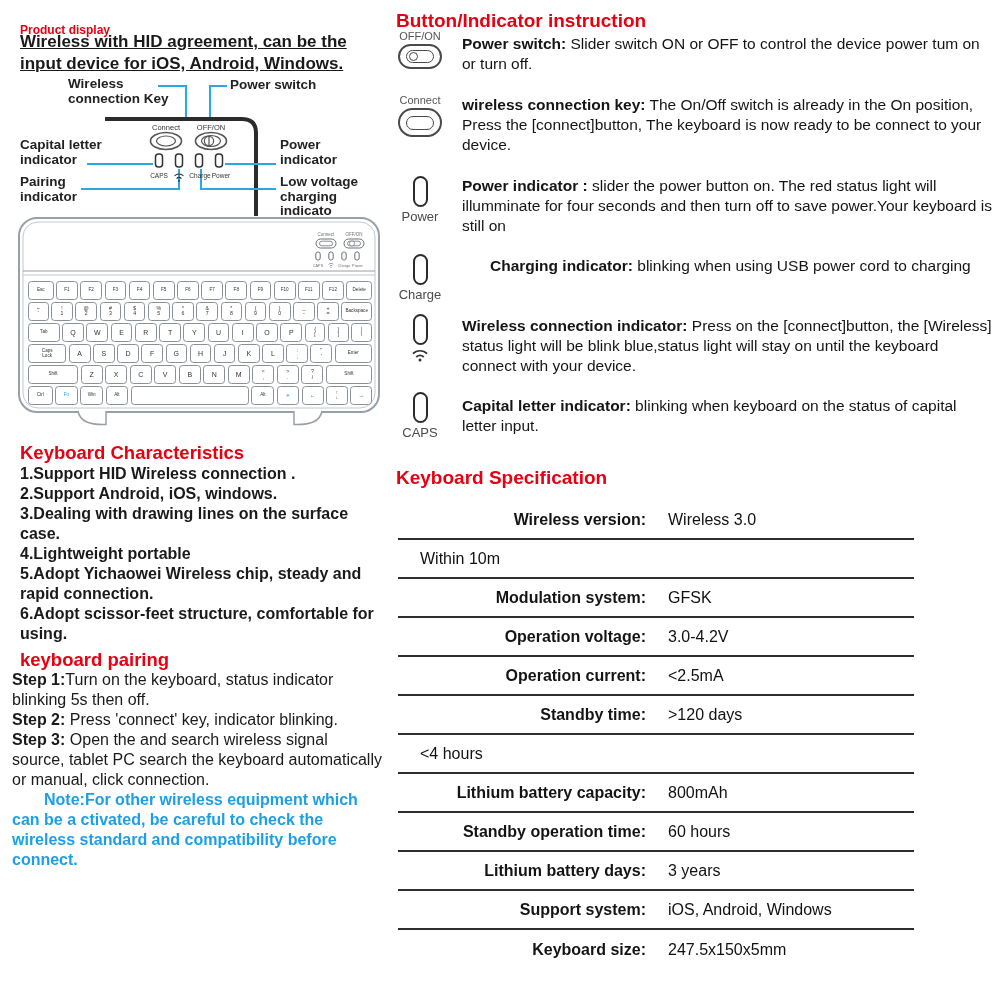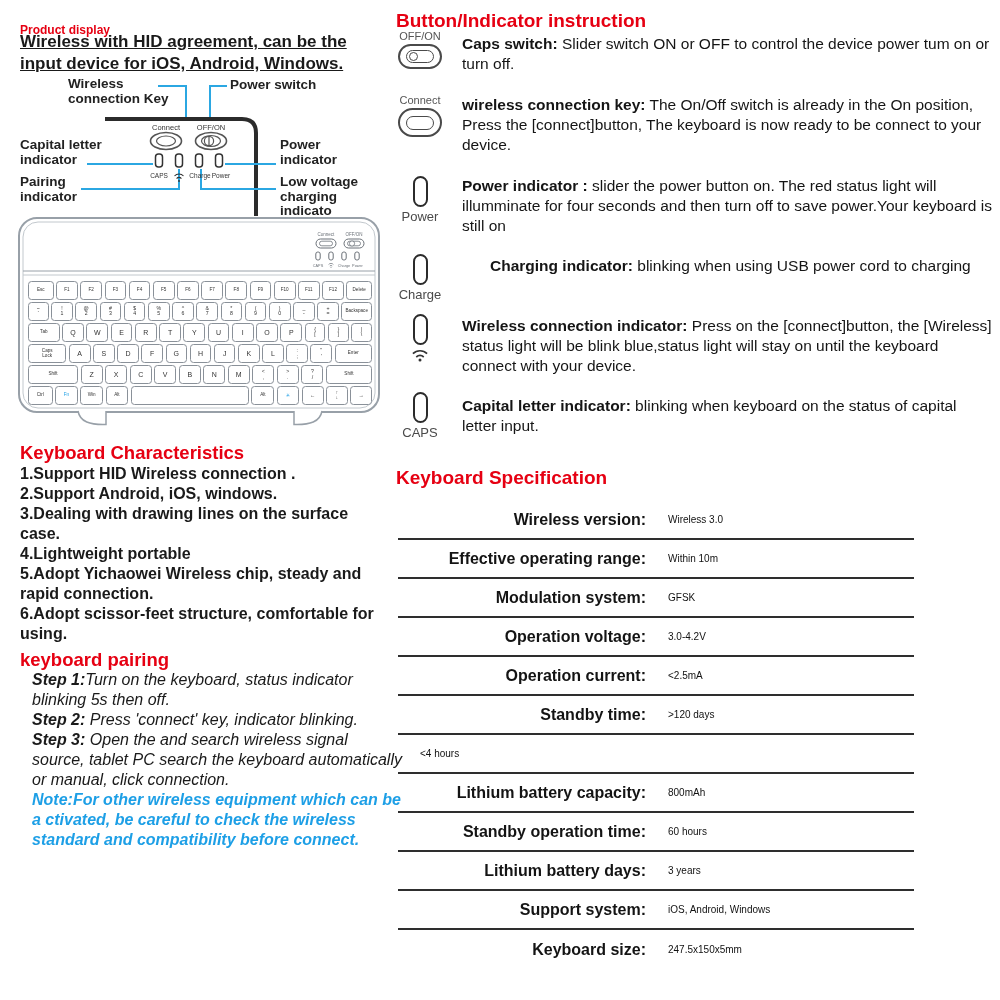--- a/index.html
+++ b/index.html
@@ -37,24 +37,24 @@
   .kb-key{flex-grow:1;flex-basis:0;border:1px solid var(--kb);border-radius:3.5px;background:#fff;
           display:flex;align-items:center;justify-content:center;text-align:center;
           font-size:7px;color:#333;line-height:1.05;white-space:pre-line;overflow:hidden;}
   .kb-key.sm{font-size:4.6px;}
   .kb-key.md{font-size:5.2px;}
   .kb-key.blue{color:var(--blue);}
 
   #char-title{left:20px;top:442px;font-size:18.5px;}
   #char-list{position:absolute;left:20px;top:464px;width:372px;font-size:16px;line-height:20px;font-weight:700;}
   #pair-title{left:20px;top:649px;font-size:18.5px;}
-  #steps{position:absolute;left:32px;top:670px;width:372px;font-size:16px;line-height:20px;font-style:italic;}
+  #steps{position:absolute;left:12px;top:670px;width:372px;font-size:16px;line-height:20px;}
   .step .lead{font-weight:700;}
   .note{color:var(--blue);font-weight:700;}
-  .note .note-lead{font-weight:700;}
+  .note .note-lead{font-weight:700;margin-left:32px;}
 
   
   #instr-title{left:396px;top:10px;font-size:19px;}
   #instr-zone{position:absolute;left:392px;top:0;width:600px;height:460px;}
   .icon-block{position:absolute;left:0;width:56px;display:flex;flex-direction:column;align-items:center;gap:2px;}
   .icon-cap{font-size:11px;color:#555;}
   .icon-cap2{font-size:13px;color:#4a4a4a;}
   .sw-outer{width:44px;height:25px;border:2px solid #4a4a4a;border-radius:13px;display:flex;align-items:center;justify-content:center;background:#fff;}
   .sw-track{width:28px;height:13px;border:1.5px solid #4a4a4a;border-radius:7px;position:relative;}
   .sw-knob{position:absolute;left:2px;top:0.5px;width:9px;height:9px;border:1.5px solid #4a4a4a;border-radius:50%;}
@@ -62,21 +62,21 @@
   .cn-inner{width:28px;height:14px;border:1.5px solid #4a4a4a;border-radius:8px;}
   .led{width:15px;height:31px;border:2.5px solid #2b2b2b;border-radius:8px;background:#fff;}
   .instr-text{position:absolute;left:70px;width:530px;font-size:15.5px;line-height:20px;color:#151515;}
   .instr-text .lead{font-weight:700;}
 
   #spec-title{left:396px;top:467px;font-size:19px;}
   #spec-table{position:absolute;left:398px;top:501px;width:516px;}
   .spec-row{height:39px;display:flex;align-items:center;border-bottom:2px solid #2e2e2e;}
   .spec-row:last-child{border-bottom:none;}
   .spec-label{width:248px;text-align:right;font-weight:700;font-size:16px;color:#141414;}
-  .spec-value{padding-left:22px;font-size:10px;font-weight:400;color:#111;}
+  .spec-value{padding-left:22px;font-size:16px;font-weight:400;color:#111;}
 </style>
 </head>
 <body>
 
 <div class="page">
 
   <h1 id="product-title" class="red-h">Product display</h1>
   <p id="product-body">Wireless with HID agreement, can be the
 input device for iOS, Android, Windows.</p>
 
@@ -310,21 +310,21 @@
   <h2 id="instr-title" class="red-h">Button/Indicator instruction</h2>
   <div id="instr-zone">
       <div class="icon-block" style="top: 30px;">
         <div class="icon-cap">OFF/ON</div>
         <div class="sw-outer">
           <div class="sw-track">
             <div class="sw-knob"></div>
           </div>
         </div>
       </div>
-      <div class="instr-text" style="top: 34px;"><span class="lead">Caps switch:</span><span> Slider switch ON or OFF to control the device power tum on or turn off.</span></div>
+      <div class="instr-text" style="top: 34px;"><span class="lead">Power switch:</span><span> Slider switch ON or OFF to control the device power tum on or turn off.</span></div>
       <div class="icon-block" style="top: 94px;">
         <div class="icon-cap">Connect</div>
         <div class="cn-outer">
           <div class="cn-inner"></div>
         </div>
       </div>
       <div class="instr-text" style="top: 95px;"><span class="lead">wireless connection key:</span><span> The On/Off switch is already in the On position, Press the [connect]button, The keyboard is now ready to be connect to your device.</span></div>
       <div class="icon-block" style="top: 176px;">
         <div class="led"></div>
         <div class="icon-cap2">Power</div>
@@ -351,21 +351,20 @@
       <div class="instr-text" style="top: 396px;"><span class="lead">Capital letter indicator:</span><span> blinking when keyboard on the status of capital letter input.</span></div>
     </div>
 
   <h2 id="spec-title" class="red-h">Keyboard Specification</h2>
   <div id="spec-table">
       <div class="spec-row">
         <div class="spec-label">Wireless version:</div>
         <div class="spec-value">Wireless 3.0</div>
       </div>
       <div class="spec-row">
-        <div class="spec-label">Effective operating range:</div>
         <div class="spec-value">Within 10m</div>
       </div>
       <div class="spec-row">
         <div class="spec-label">Modulation system:</div>
         <div class="spec-value">GFSK</div>
       </div>
       <div class="spec-row">
         <div class="spec-label">Operation voltage:</div>
         <div class="spec-value">3.0-4.2V</div>
       </div>

